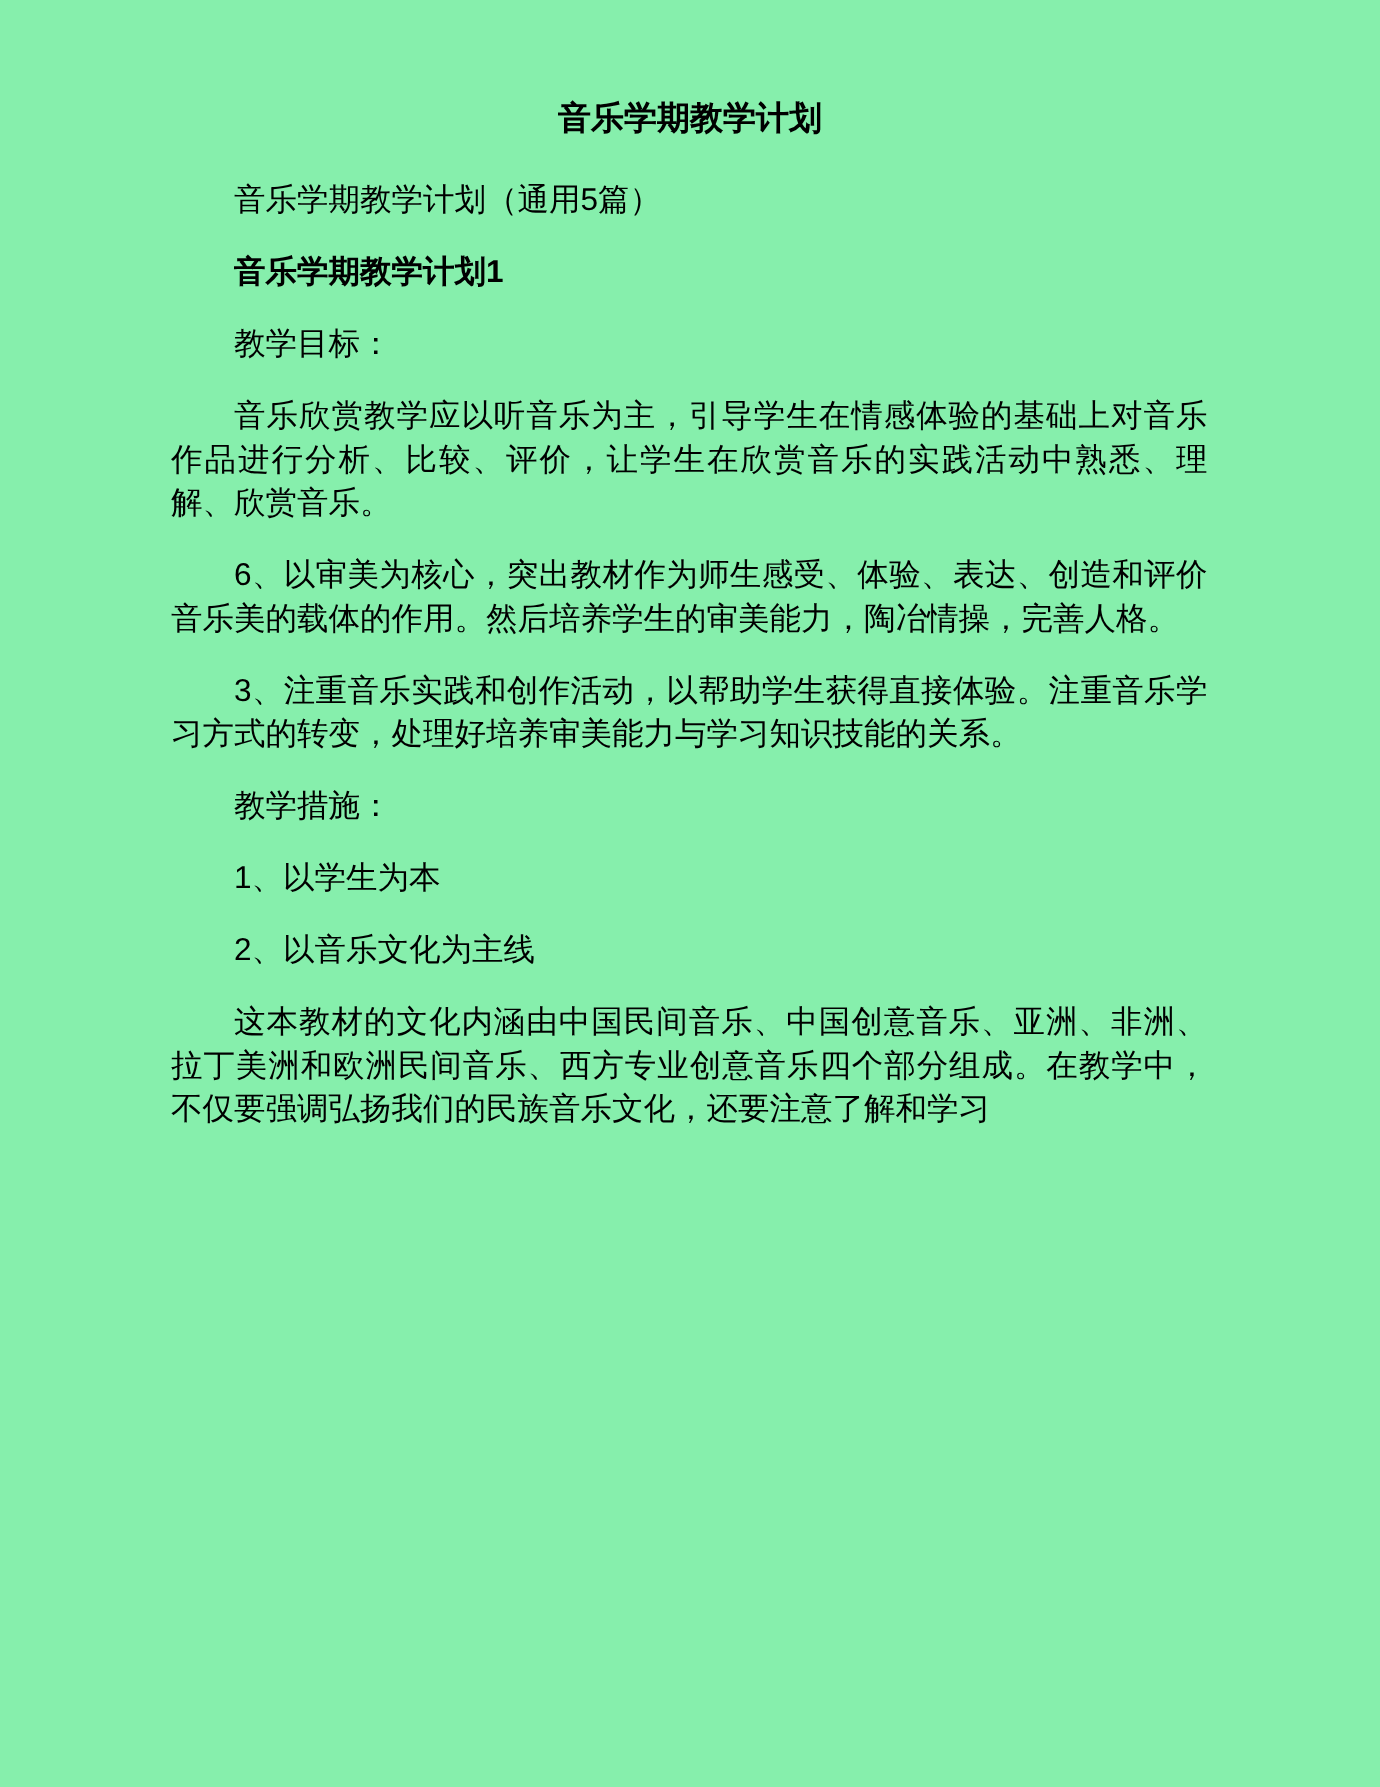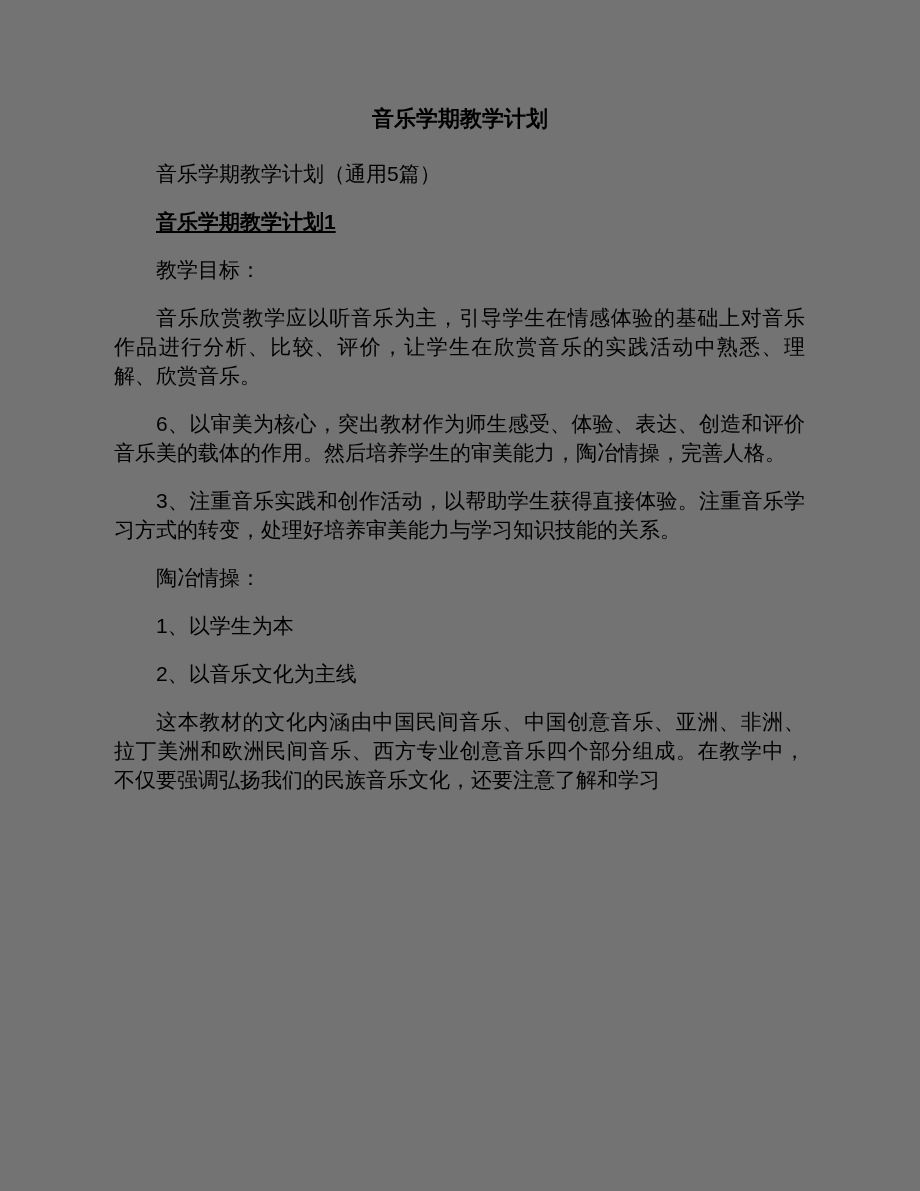--- a/index.html
+++ b/index.html
@@ -11,22 +11,22 @@
     width: 920px;
     height: 1191px;
     overflow: hidden;
     font-family: "Liberation Sans", sans-serif;
     color: #000000;
   }
   .page {
     box-sizing: border-box;
     width: 920px;
     height: 1191px;
-    padding: 104px 114px 0 114px;
-    background: #737373;
+    padding: 64px 114px 0 114px;
+    background: #86efac;
   }
   .doc-title {
     margin: 0 0 26px 0;
     text-align: center;
     font-size: 22px;
     font-weight: bold;
     line-height: 29px;
   }
   .doc-body {
     width: 100%;
@@ -35,33 +35,32 @@
     margin: 0 1px 19px 0;
     font-size: 21px;
     line-height: 29px;
     text-indent: 2em;
     text-align: justify;
     word-break: break-all;
     overflow-wrap: break-word;
   }
   .para.bold {
     font-weight: bold;
-    text-decoration: underline;
   }
 </style>
 </head>
 <body>
 
 <div class="page">
   <h1 class="doc-title">音乐学期教学计划</h1>
   <div class="doc-body">
       <p class="para">音乐学期教学计划（通用5篇）</p>
       <p class="para bold">音乐学期教学计划1</p>
       <p class="para">教学目标：</p>
       <p class="para">音乐欣赏教学应以听音乐为主，引导学生在情感体验的基础上对音乐作品进行分析、比较、评价，让学生在欣赏音乐的实践活动中熟悉、理解、欣赏音乐。</p>
       <p class="para">6、以审美为核心，突出教材作为师生感受、体验、表达、创造和评价音乐美的载体的作用。然后培养学生的审美能力，陶冶情操，完善人格。</p>
       <p class="para">3、注重音乐实践和创作活动，以帮助学生获得直接体验。注重音乐学习方式的转变，处理好培养审美能力与学习知识技能的关系。</p>
-      <p class="para">陶冶情操：</p>
+      <p class="para">教学措施：</p>
       <p class="para">1、以学生为本</p>
       <p class="para">2、以音乐文化为主线</p>
       <p class="para">这本教材的文化内涵由中国民间音乐、中国创意音乐、亚洲、非洲、拉丁美洲和欧洲民间音乐、西方专业创意音乐四个部分组成。在教学中，不仅要强调弘扬我们的民族音乐文化，还要注意了解和学习</p>
     </div>
 </div>
 
 </body></html>

